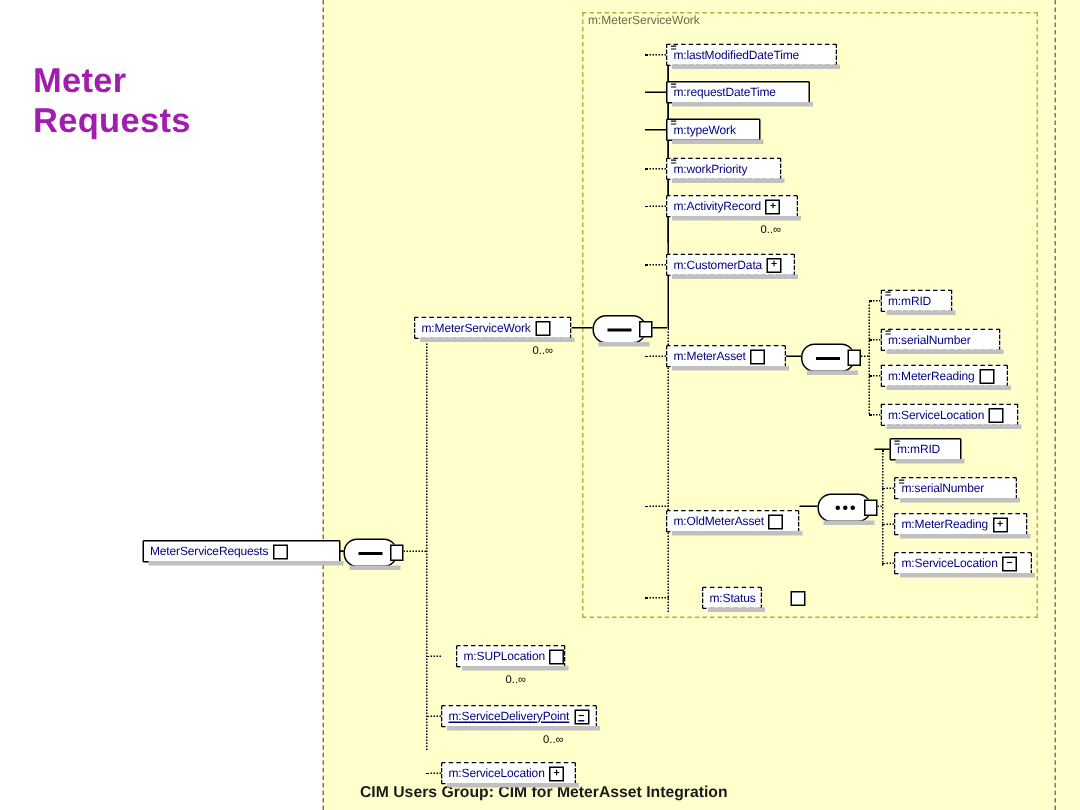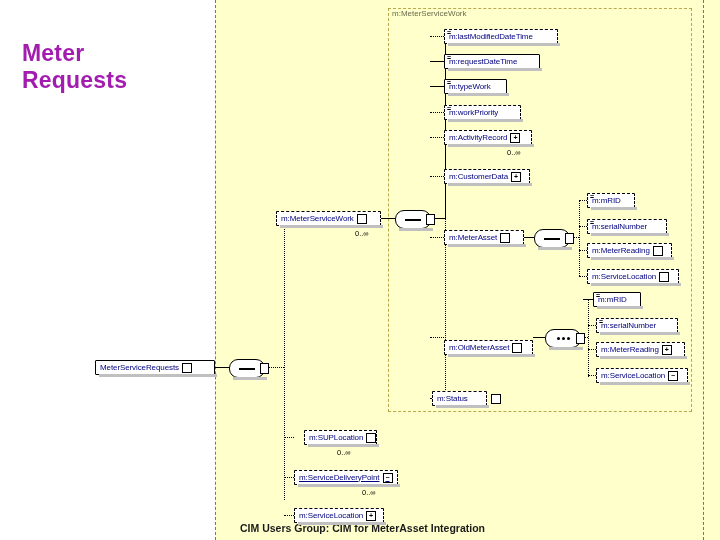--- a/index.html
+++ b/index.html
@@ -203,21 +203,21 @@
 
   <div class="conn" style="left:545px;top:329px;">
     <span class="cho">
         <i></i>
         <i></i>
         <i></i>
       </span>
   </div>
   <div class="nub" style="left:576px;top:333px;"></div>
 
-  <div class="node solid" style="left:95px;top:360px;width:120px;">
+  <div class="node solid" style="left:95px;top:360px;width:132px;">
     <span class="lbl">MeterServiceRequests</span>
     <span class="pm blank"></span>
   </div>
 
   <div class="node dashed" style="left:444px;top:29px;width:114px;">
     <span class="req">=</span>
     <span class="lbl">m:lastModifiedDateTime</span>
   </div>
 
   <div class="node solid" style="left:444px;top:54px;width:96px;">
@@ -255,21 +255,21 @@
   <div class="node dashed" style="left:444px;top:230px;width:80px;">
     <span class="lbl">m:MeterAsset</span>
     <span class="pm blank"></span>
   </div>
 
   <div class="node dashed" style="left:444px;top:340px;width:89px;">
     <span class="lbl">m:OldMeterAsset</span>
     <span class="pm blank"></span>
   </div>
 
-  <div class="node dashed" style="left:432px;top:391px;width:55px;gap:20px;">
+  <div class="node dashed" style="left:468px;top:391px;width:40px;gap:20px;">
     <span class="lbl">m:Status</span>
     <span class="pm blank"></span>
   </div>
 
   <div class="node dashed" style="left:587px;top:193px;width:48px;">
     <span class="req">=</span>
     <span class="lbl">m:mRID</span>
   </div>
 
   <div class="node dashed" style="left:587px;top:219px;width:80px;">

